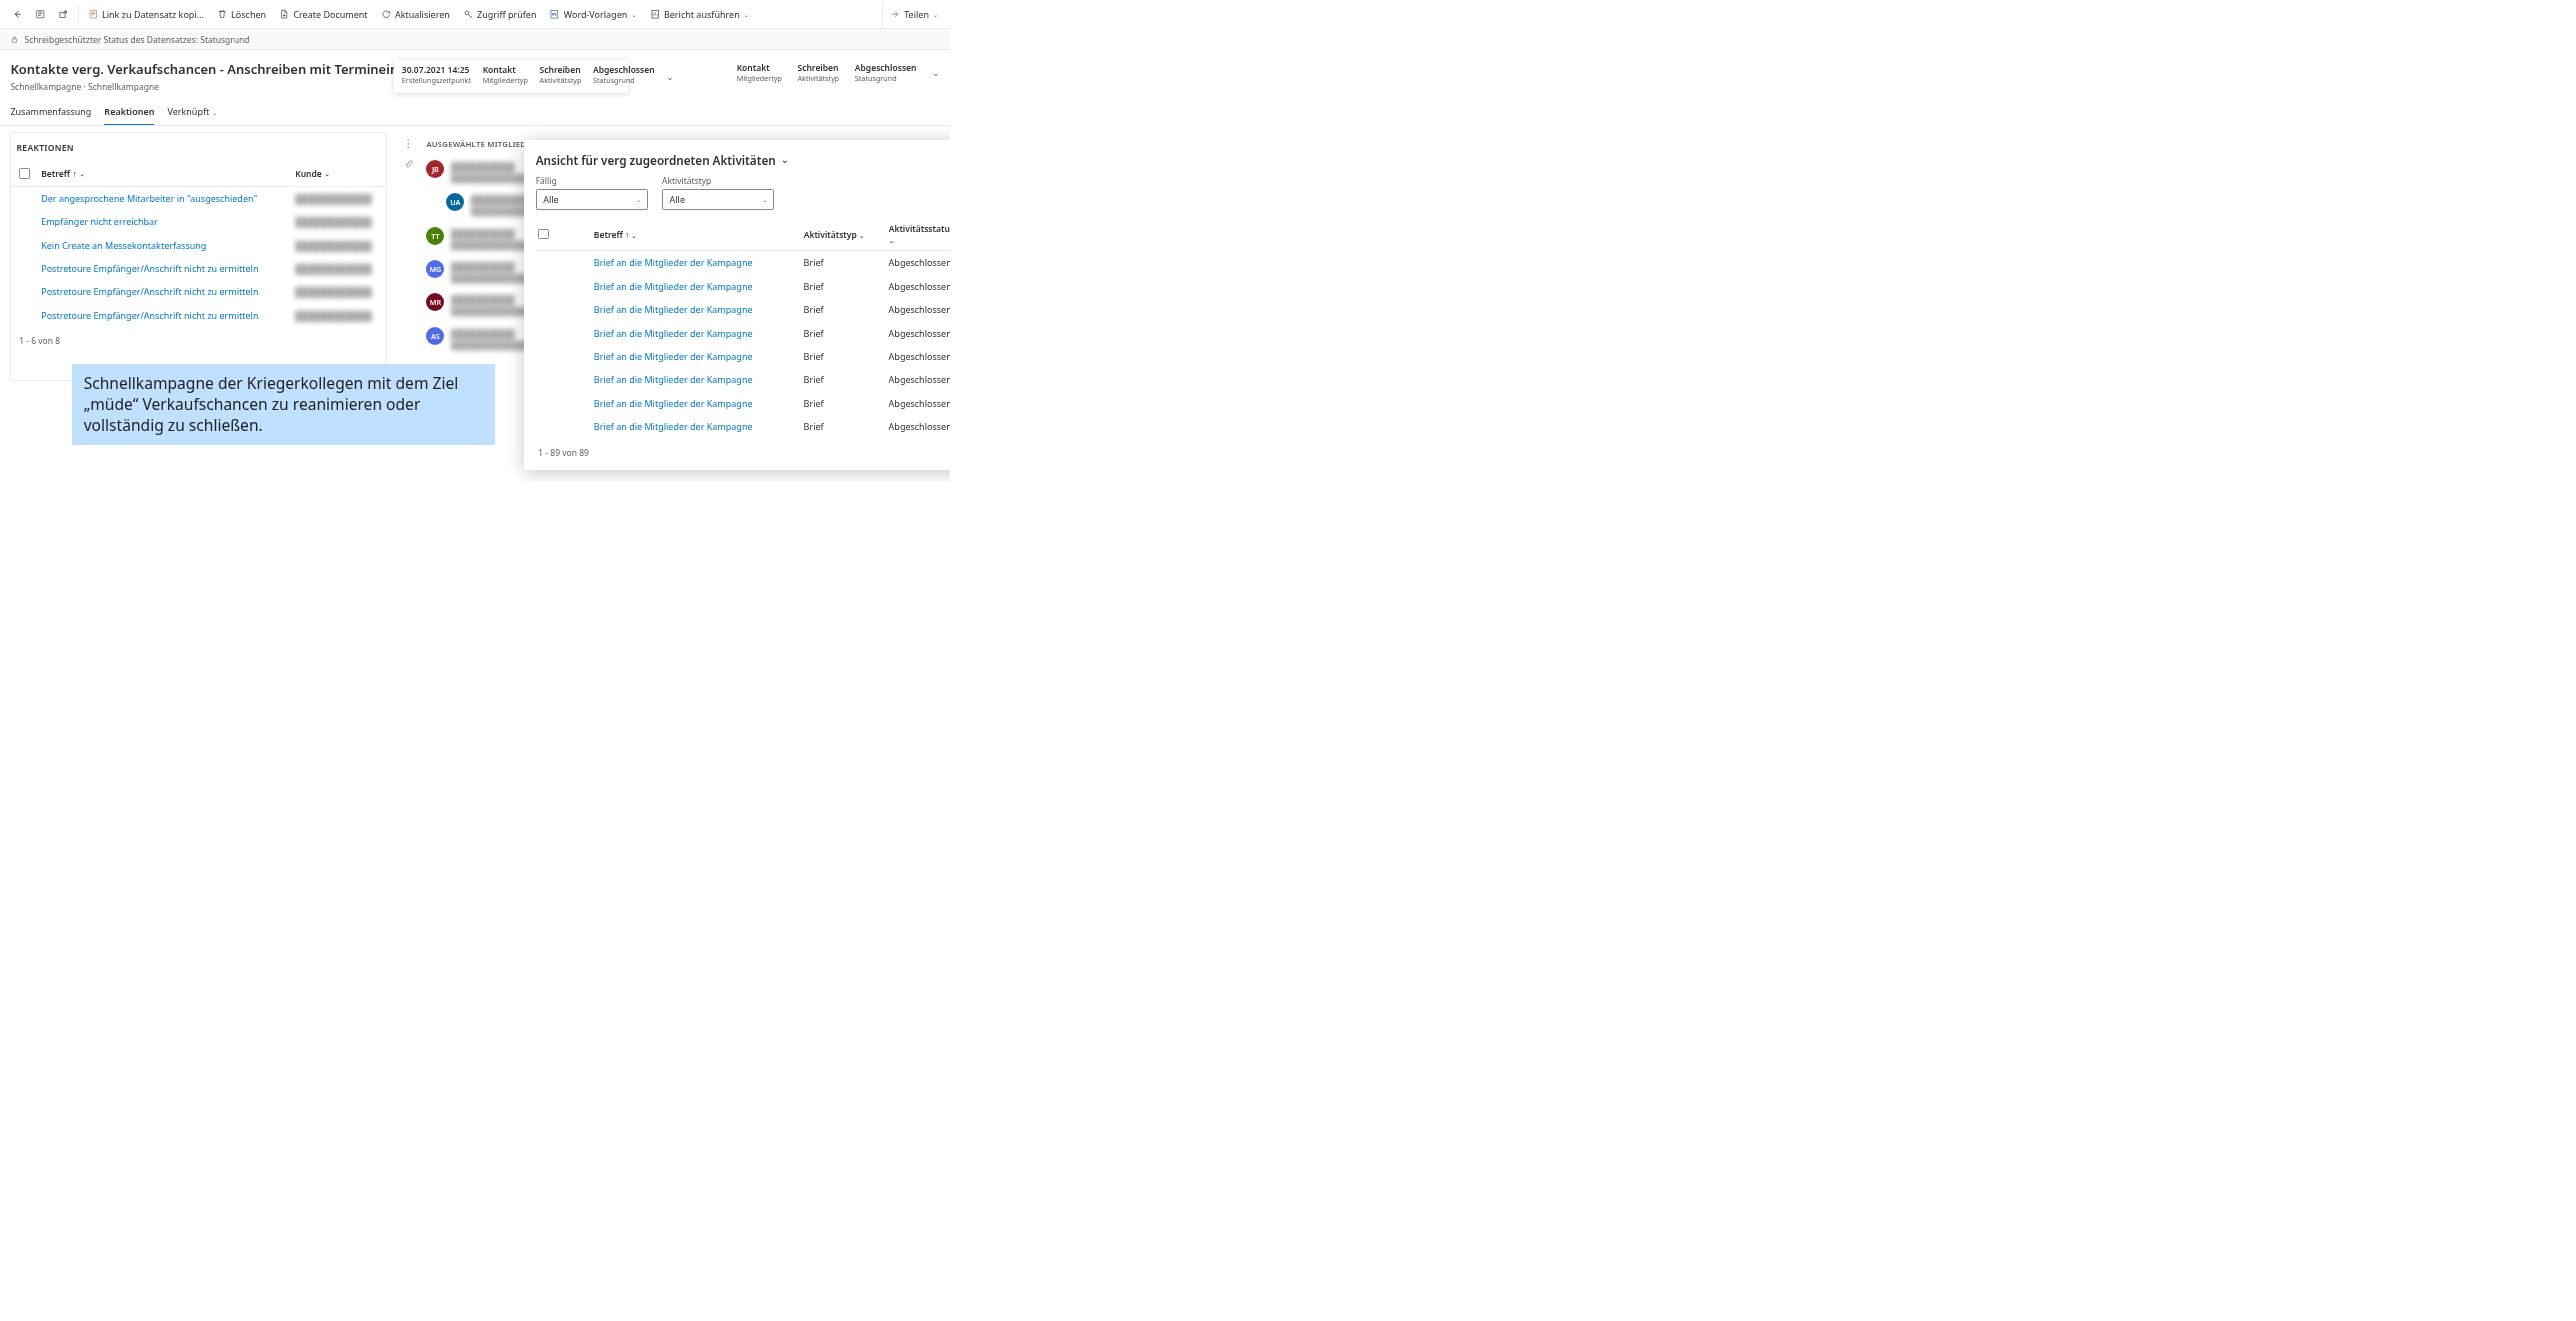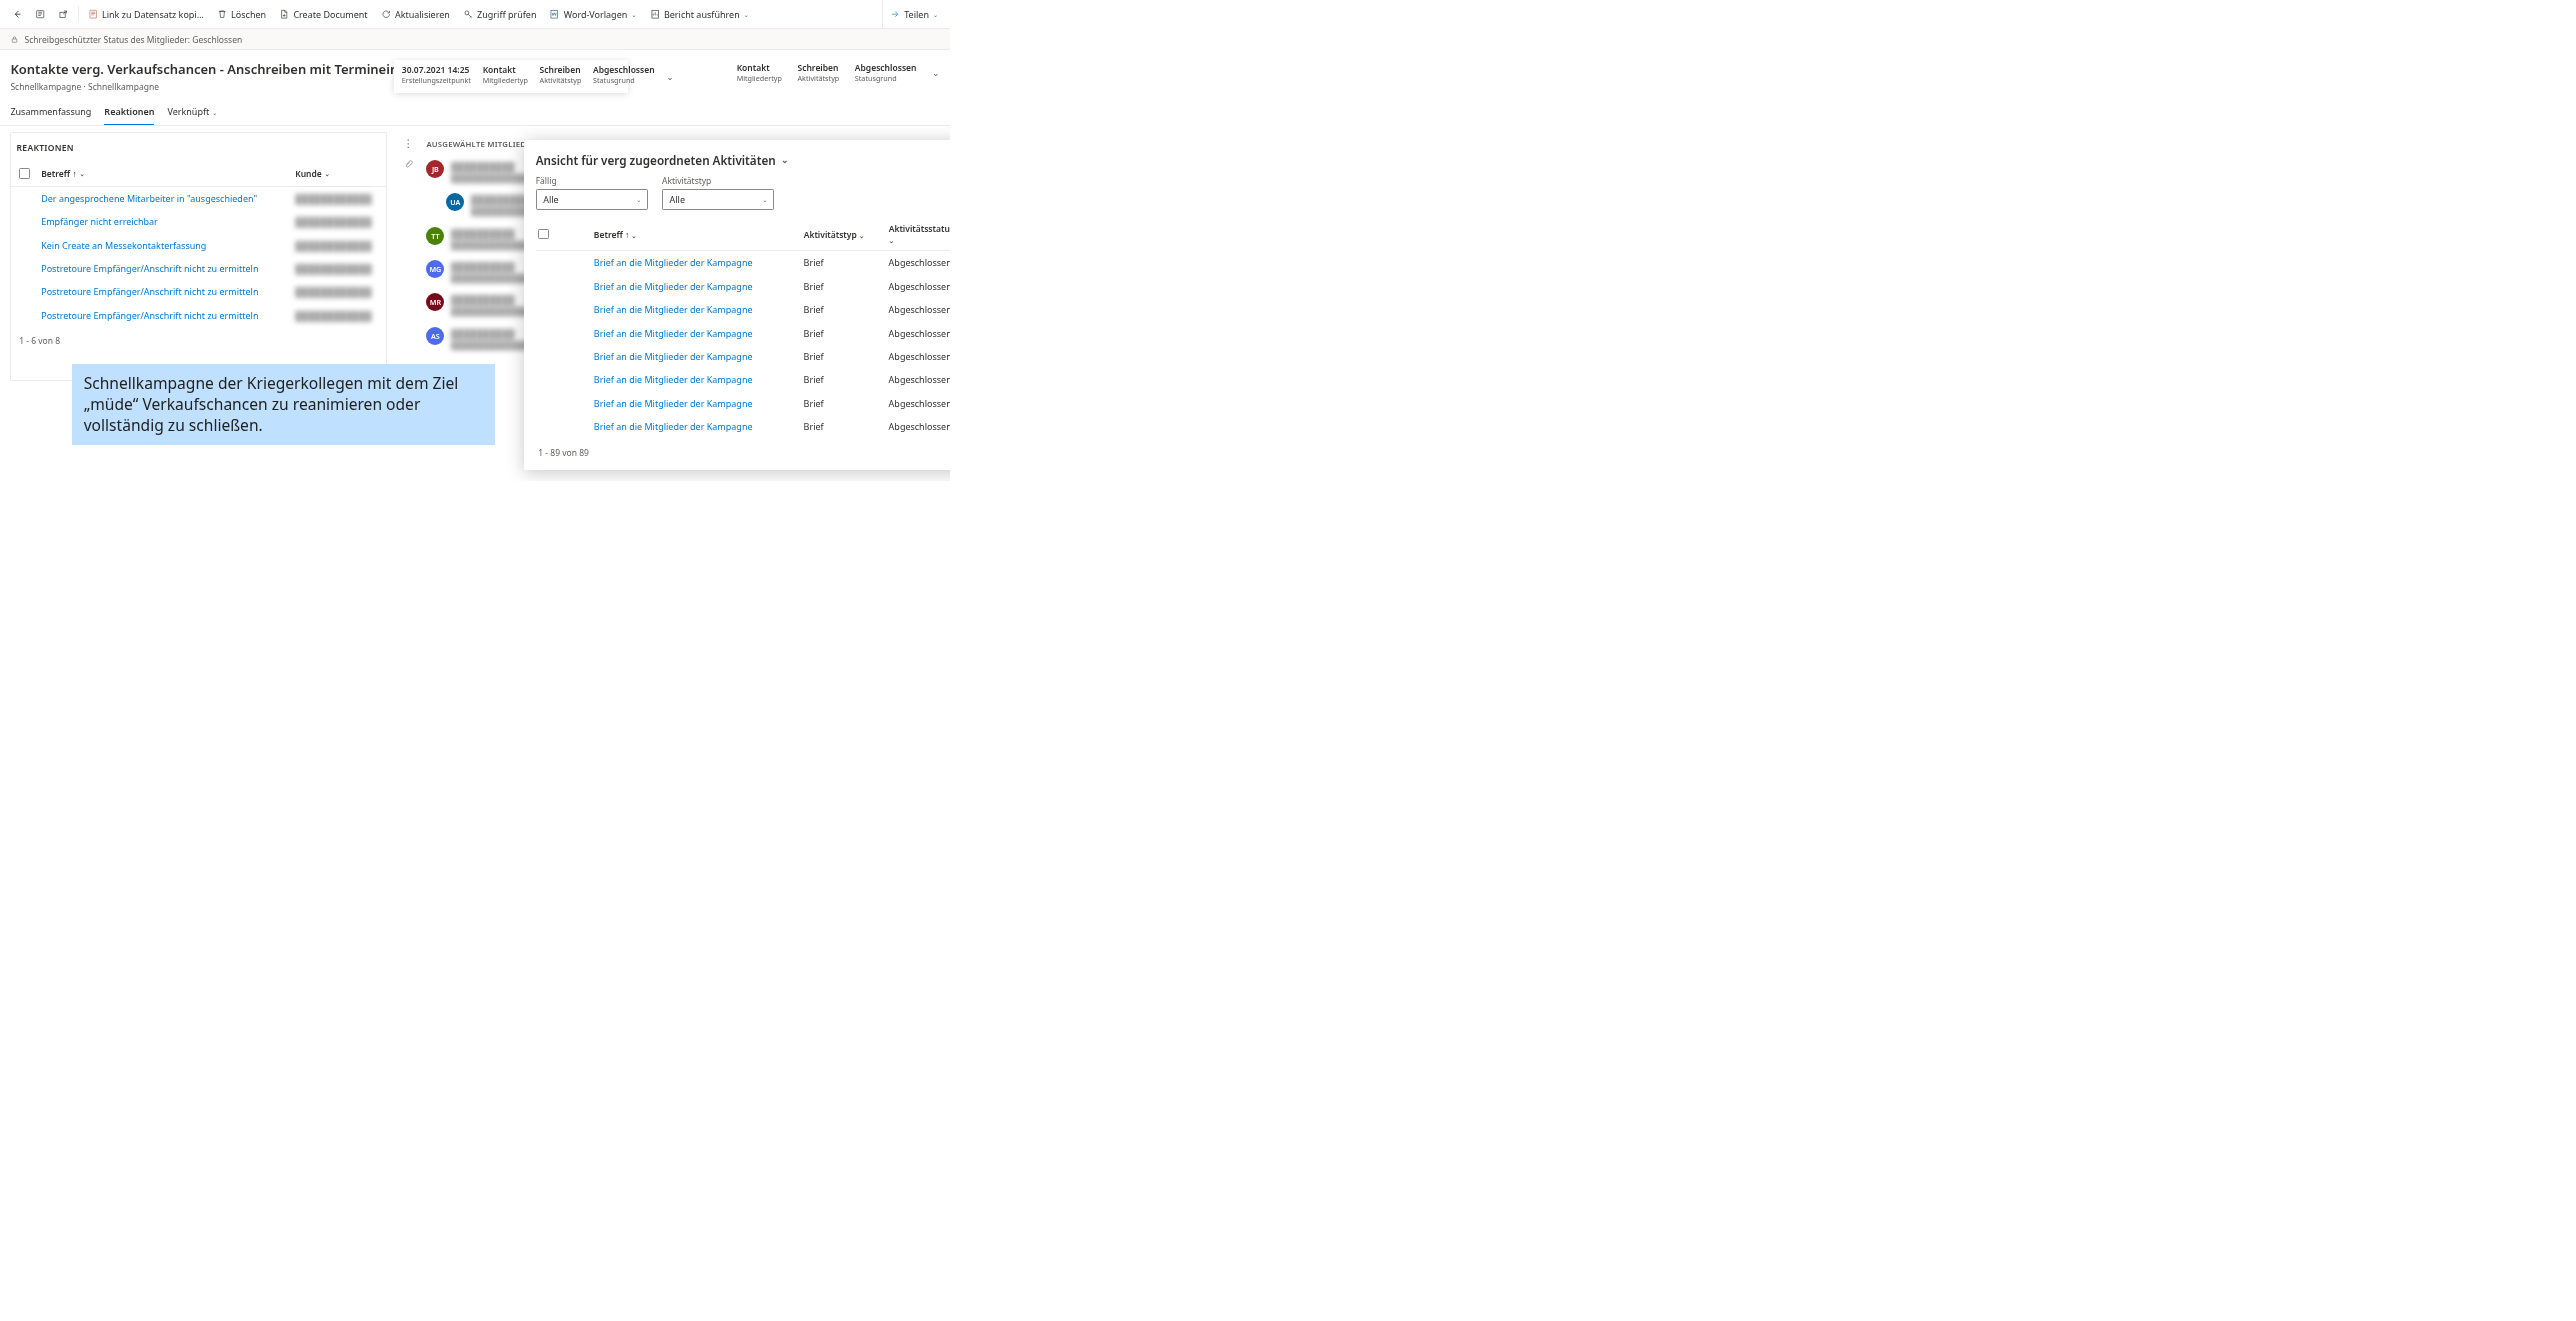--- a/index.html
+++ b/index.html
@@ -167,21 +167,21 @@
   </div>
 </div>
 
 <div class="statusbar">
   <span>
     <svg width="9" height="9" viewBox="0 0 16 16">
         <rect x="4" y="7" width="8" height="6" rx="1" stroke="#605e5c" fill="none"></rect>
         <path d="M6 7V5a2 2 0 1 1 4 0v2" stroke="#605e5c" fill="none"></path>
       </svg>
   </span>
-  <span>Schreibgeschützter Status des Mitglieder: Geschlossen</span>
+  <span>Schreibgeschützter Status des Datensatzes: Statusgrund</span>
 </div>
 
 <div class="header-area">
   <div>
     <div class="title-row">
       <span class="page-title">Kontakte verg. Verkaufschancen - Anschreiben mit Termineinladung</span>
       <span class="page-sub">- Ge</span>
     </div>
     <div class="breadcrumb">Schnellkampagne · Schnellkampagne</div>
   </div>

